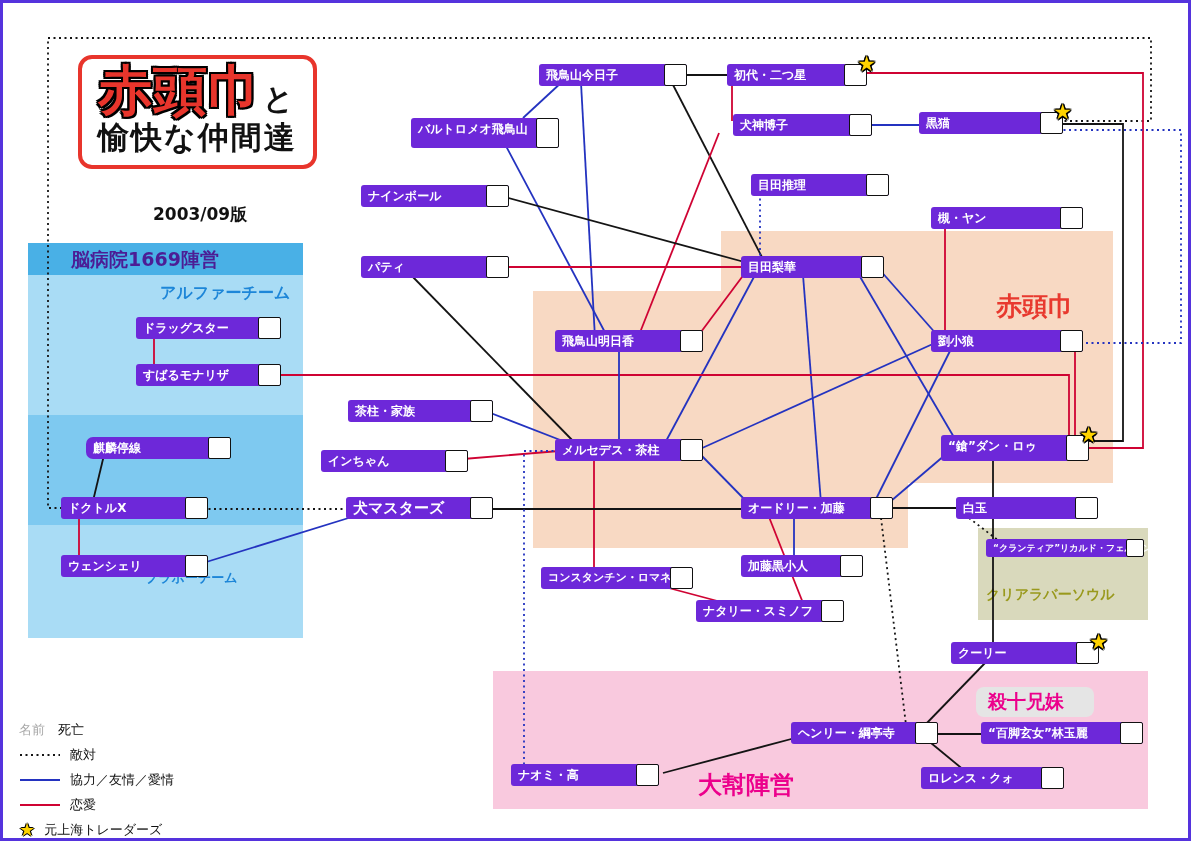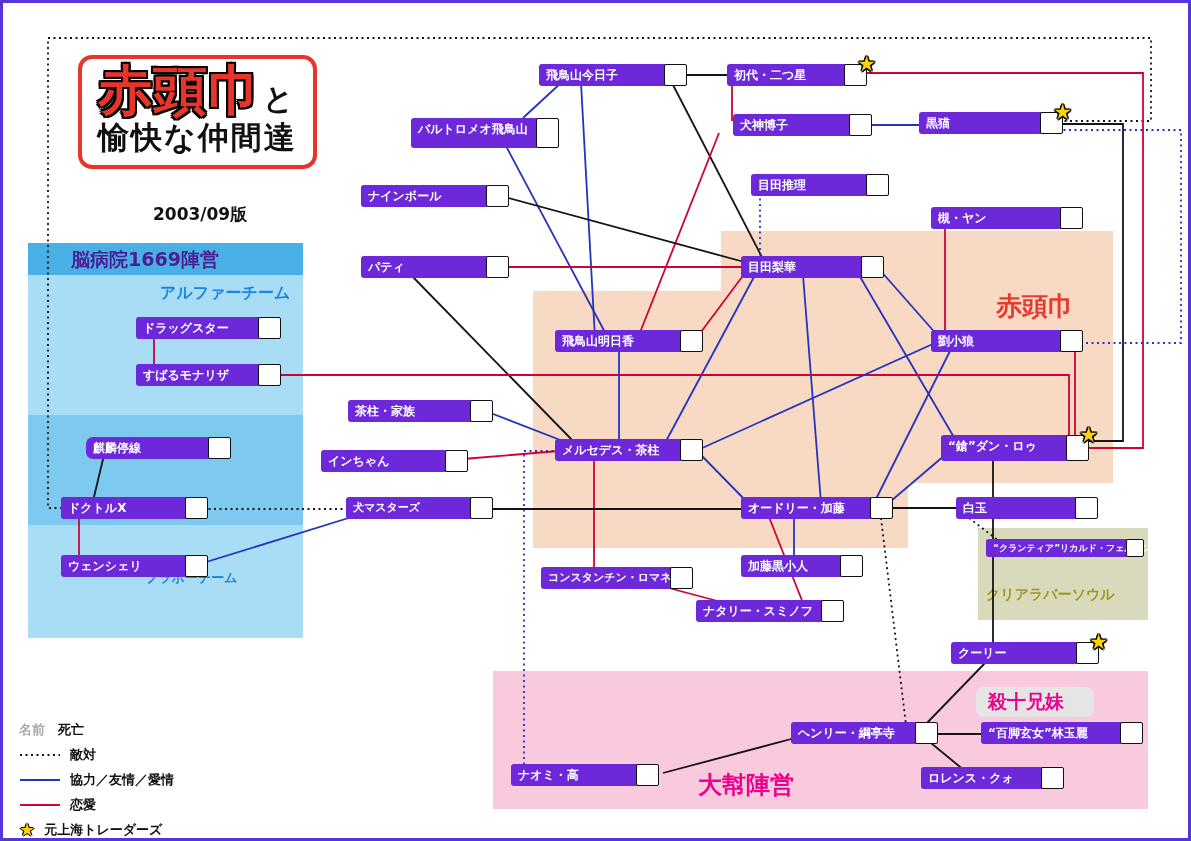--- a/index.html
+++ b/index.html
@@ -18,21 +18,21 @@
                    -1px -1px #000,1px -1px #000,-1px 1px #000,1px 1px #000;}
   #titlebox{position:absolute;left:75px;top:52px;border:4px solid #e8352c;border-radius:14px;
             padding:4px 16px 10px 16px;z-index:4;background:#fff;}
   .t1{font-size:54px;font-weight:900;color:#e8352c;letter-spacing:1px;line-height:1.05;
       text-shadow:-2px -2px 0 #000,2px -2px 0 #000,-2px 2px 0 #000,2px 2px 0 #000,
                   -2px 0 0 #000,2px 0 0 #000,0 -2px 0 #000,0 2px 0 #000;}
   .t-to{font-size:30px;color:#111;font-weight:900;text-shadow:none;}
   .t2{font-size:31px;font-weight:900;color:#111;letter-spacing:2px;line-height:1.15;}
   #edition{position:absolute;left:150px;top:200px;font-size:17px;font-weight:900;color:#111;z-index:4;}
   #legend{position:absolute;left:16px;top:716px;z-index:4;display:flex;flex-direction:column;gap:4px;}
-  .legend-row{display:flex;align-items:center;gap:9px;height:21px;font-size:13px;font-weight:bold;color:#111;}
+  .legend-row{display:flex;align-items:center;gap:9px;height:21px;font-size:13px;font-weight:normal;color:#111;}
   .legend-gray{color:#a8a8a8;margin-right:4px;}
   .legend-star{font-size:18px;color:#ffd300;
        text-shadow:-1.2px 0 #000,1.2px 0 #000,0 -1.2px #000,0 1.2px #000;}
 </style>
 </head>
 <body>
 
 <div id="page" style="border-color: rgb(85, 51, 221);">
   <div id="groups-layer">
       <div class="group" style="left: 25px; top: 240px; width: 275px; height: 32px; background: rgb(73, 176, 230);">
@@ -189,21 +189,21 @@
       </div>
       <div class="node" style="left: 83px; top: 434px; width: 145px; height: 22px; border-radius: 7px;">
         <span class="node-label" style="font-size: 12px; line-height: 22px;">麒麟停線</span>
         <div class="node-endbox" style="width: 23px;"></div>
       </div>
       <div class="node" style="left: 58px; top: 494px; width: 147px; height: 22px;">
         <span class="node-label" style="font-size: 12px; line-height: 22px;">ドクトルX</span>
         <div class="node-endbox" style="width: 23px;"></div>
       </div>
       <div class="node" style="left: 343px; top: 494px; width: 147px; height: 22px;">
-        <span class="node-label" style="font-size: 11px; line-height: 22px;">犬マスターズ</span>
+        <span class="node-label" style="font-size: 15px; line-height: 22px;">犬マスターズ</span>
         <div class="node-endbox" style="width: 23px;"></div>
       </div>
       <div class="node" style="left: 738px; top: 494px; width: 152px; height: 22px;">
         <span class="node-label" style="font-size: 12px; line-height: 22px;">オードリー・加藤</span>
         <div class="node-endbox" style="width: 23px;"></div>
       </div>
       <div class="node" style="left: 953px; top: 494px; width: 142px; height: 22px;">
         <span class="node-label" style="font-size: 12px; line-height: 22px;">白玉</span>
         <div class="node-endbox" style="width: 23px;"></div>
       </div>

